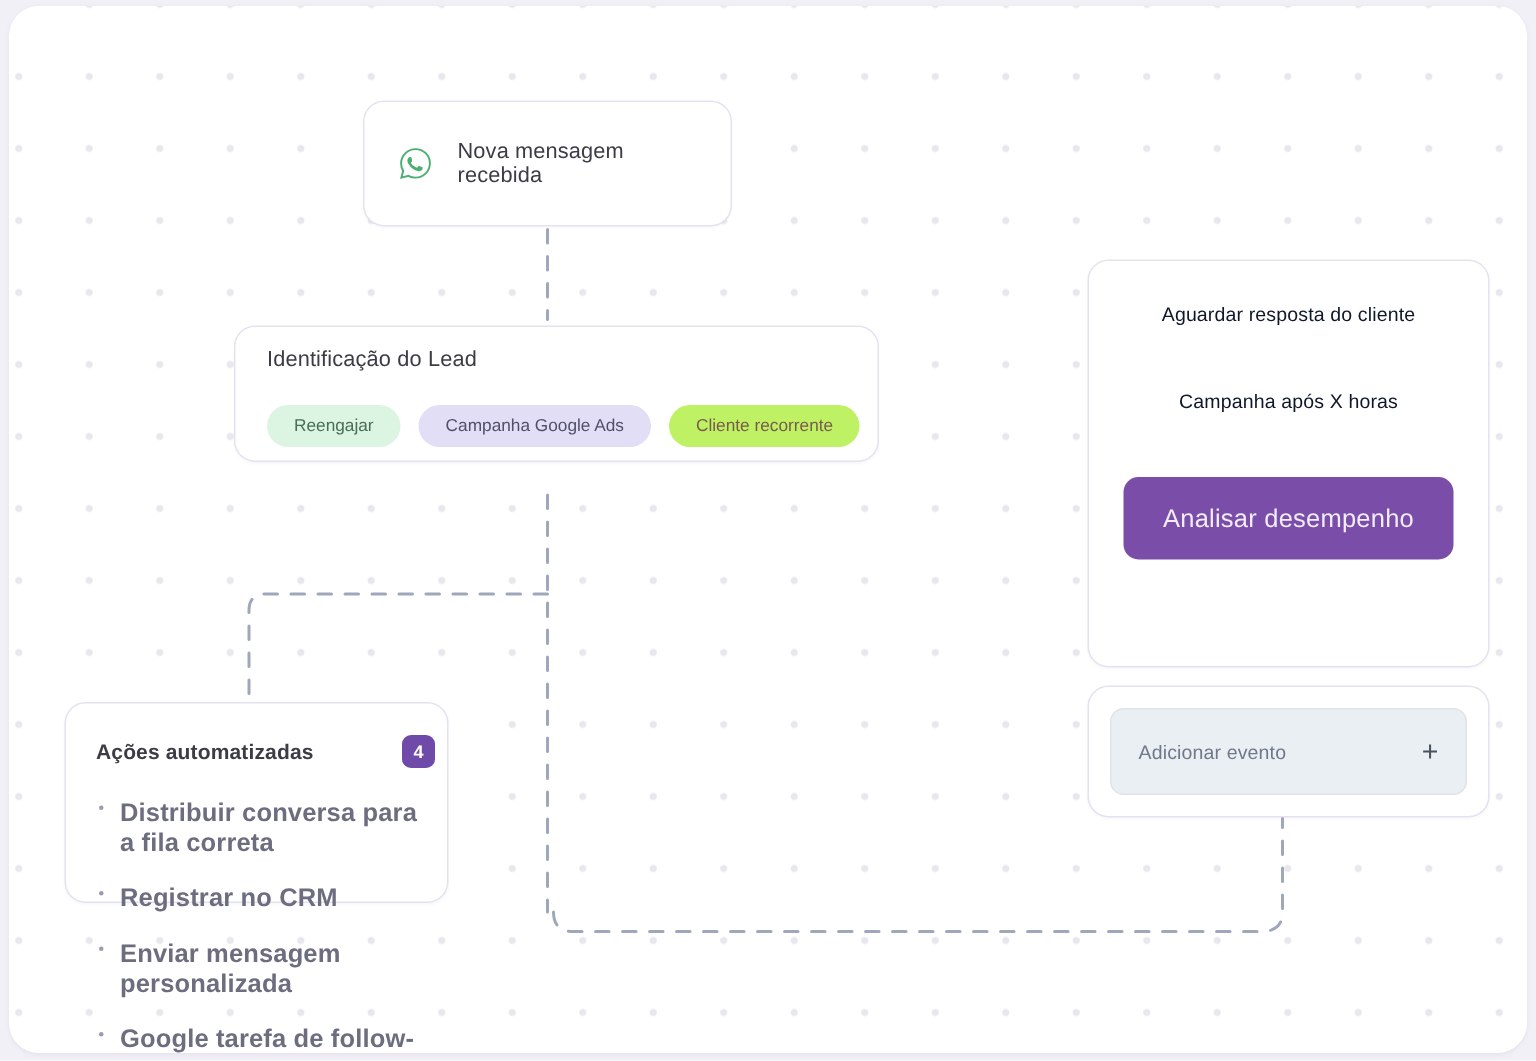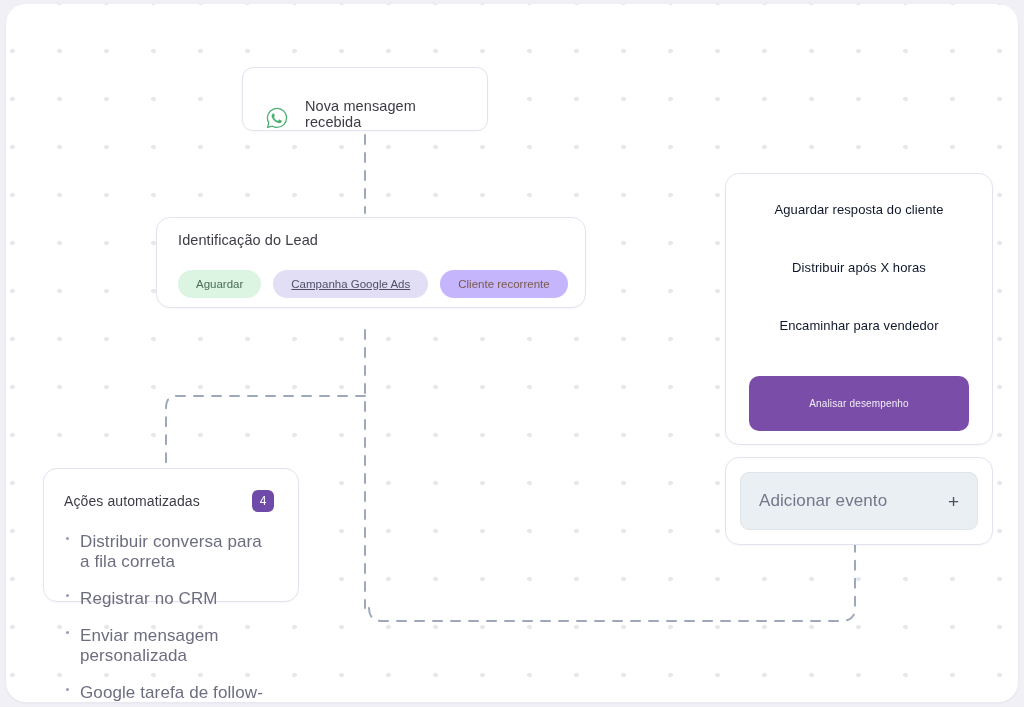--- a/index.html
+++ b/index.html
@@ -61,26 +61,25 @@
     border: 1px solid #e6e1f0;
     border-radius: 14px;
     box-shadow: 0 1px 2px rgba(120,110,150,0.05);
   }
 
   
   .trigger-card {
     left: 236px;
     top: 63px;
     width: 246px;
-    height: 64px;
-    display: flex;
-    align-items: flex-end;
+    height: 84px;
+    display: flex;
+    align-items: center;
     padding: 0 22px;
     gap: 16px;
-    border-radius: 11px;
   }
   .wa-icon { width: 24px; height: 24px; flex: 0 0 auto; display:block; }
   .trigger-label {
     font-size: 14.5px;
     color: #3c3c46;
     letter-spacing: .1px;
   }
 
   
   .lead-card {
@@ -101,30 +100,31 @@
     border-radius: 999px;
     font-size: 11.5px;
     height: 28px;
     display: flex;
     align-items: center;
     justify-content: center;
     padding: 0 18px;
     white-space: nowrap;
   }
   .chip-green  { background: #dcf5e3; color: #4a6d57; }
-  .chip-purple { background: #e1def5; color: #50506b; text-decoration: underline; }
-  .chip-peach  { background: #c4b5fd; color: #7a5a4c; }
+  .chip-purple { background: #e1def5; color: #50506b; }
+  .chip-peach  { background: #bef264; color: #7a5a4c; }
 
   
   .actions-card {
     left: 37px;
     top: 464px;
     width: 256px;
     height: 134px;
-    padding: 21px 24px 0 20px;
+    padding: 21px 8px 0 20px;
+    font-weight: bold;
   }
   .actions-head {
     display: flex;
     align-items: center;
     justify-content: space-between;
     margin-bottom: 20px;
   }
   .actions-title {
     font-size: 14px;
     color: #3c3c46;
@@ -178,21 +178,21 @@
   }
   .cta {
     display: block;
     width: 100%;
     height: 55px;
     border: none;
     border-radius: 10px;
     background: #7a4ea8;
     color: #f1ecf7;
     font-family: "Liberation Sans", sans-serif;
-    font-size: 10px;
+    font-size: 17px;
     letter-spacing: .15px;
     cursor: pointer;
   }
 
   
   .add-card {
     left: 719px;
     top: 453px;
     width: 268px;
     height: 88px;
@@ -203,21 +203,21 @@
     height: 100%;
     background: #eaeff3;
     border: 1px solid #dde4ea;
     border-radius: 9px;
     display: flex;
     align-items: center;
     justify-content: space-between;
     padding: 0 18px;
     cursor: pointer;
   }
-  .add-label { font-size: 17px; color: #70788a; letter-spacing: .1px; }
+  .add-label { font-size: 13px; color: #70788a; letter-spacing: .1px; }
   .add-plus  { font-size: 19px; color: #4a5260; line-height: 1; }
 </style>
 </head>
 <body>
 
 <div class="canvas">
 
   <div class="dot-grid"></div>
 
   <svg class="connectors" viewBox="0 0 1012 698" width="1012" height="698">
@@ -235,43 +235,42 @@
     <svg class="wa-icon" viewBox="0 0 24 24">
       <path d="M12 2.4c-5.3 0-9.6 4.3-9.6 9.6 0 1.8.5 3.5 1.4 4.9L2.6 21.4l4.7-1.2c1.4.8 2.9 1.2 4.7 1.2 5.3 0 9.6-4.3 9.6-9.6S17.3 2.4 12 2.4z" fill="none" stroke="#4caf72" stroke-width="1.3"></path>
       <path d="M9.3 8.1c-.2-.5-.4-.5-.6-.5h-.5c-.2 0-.5.1-.7.4-.3.3-.9.9-.9 2.1s.9 2.4 1 2.6c.1.2 1.7 2.8 4.3 3.8 2.1.8 2.6.7 3 .6.5-.1 1.5-.6 1.7-1.2.2-.6.2-1.1.1-1.2-.1-.1-.2-.2-.5-.3l-1.7-.8c-.2-.1-.4-.1-.6.1l-.7.9c-.1.2-.3.2-.5.1-.3-.1-1.2-.4-2.2-1.3-.8-.7-1.3-1.6-1.5-1.8-.1-.2 0-.4.1-.5l.4-.5c.1-.2.2-.3.2-.5.1-.2 0-.3 0-.5l-.4-1.5z" fill="#4caf72"></path>
     </svg>
     <span class="trigger-label">Nova mensagem recebida</span>
   </div>
 
   <div class="card lead-card">
     <div class="lead-title">Identificação do Lead</div>
     <div class="chips">
-      <span class="chip chip-green">Aguardar</span>
+      <span class="chip chip-green">Reengajar</span>
       <span class="chip chip-purple">Campanha Google Ads</span>
       <span class="chip chip-peach">Cliente recorrente</span>
     </div>
   </div>
 
   <div class="card actions-card">
     <div class="actions-head">
       <span class="actions-title">Ações automatizadas</span>
       <span class="badge">4</span>
     </div>
     <ul class="action-list">
       <li>Distribuir conversa para a fila correta</li>
       <li>Registrar no CRM</li>
       <li>Enviar mensagem personalizada</li>
       <li>Google tarefa de follow-up</li>
     </ul>
   </div>
 
   <div class="card steps-card">
     <div class="step">Aguardar resposta do cliente</div>
-    <div class="step">Distribuir após X horas</div>
-    <div class="step">Encaminhar para vendedor</div>
+    <div class="step">Campanha após X horas</div>
     <button class="cta">Analisar desempenho</button>
   </div>
 
   <div class="card add-card">
     <div class="add-box">
       <span class="add-label">Adicionar evento</span>
       <span class="add-plus">+</span>
     </div>
   </div>
 

